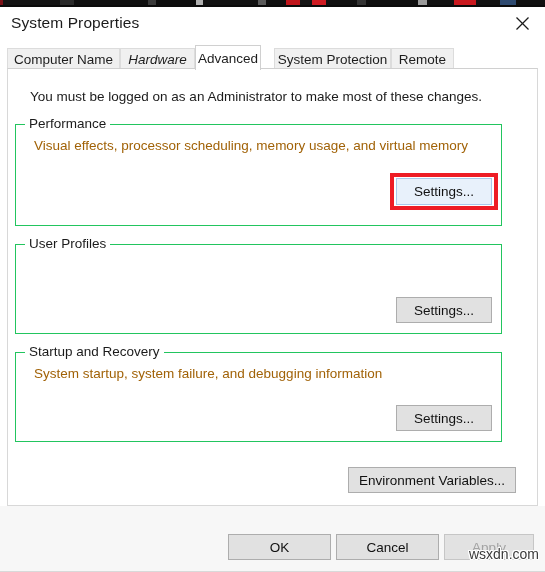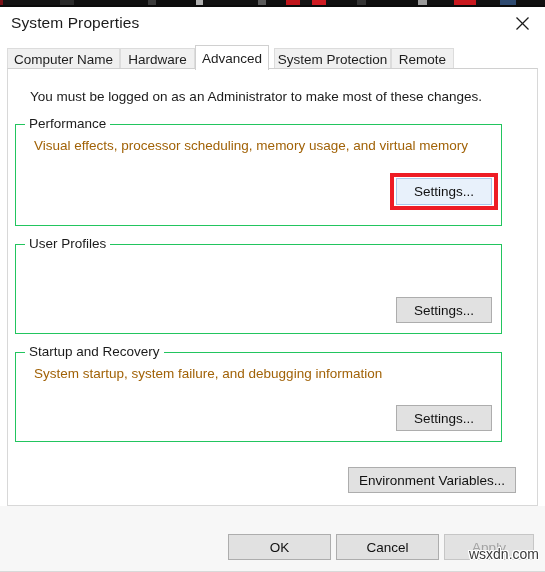--- a/index.html
+++ b/index.html
@@ -240,22 +240,22 @@
     <div class="close-btn">
       <svg width="15" height="15" viewBox="0 0 15 15" aria-hidden="true">
         <line x1="1.5" y1="1.5" x2="13.5" y2="13.5" stroke="#1b1b1b" stroke-width="1.3"></line>
         <line x1="13.5" y1="1.5" x2="1.5" y2="13.5" stroke="#1b1b1b" stroke-width="1.3"></line>
       </svg>
     </div>
   </div>
 
   <div class="tabstrip">
     <div class="tab" style="left:0px; width:113px;">Computer Name</div>
-    <div class="tab" style="left:113px; width:75px;">Hardware</div>
-    <div class="tab selected" style="left:188px; width:74px;">Advanced</div>
+    <div class="tab" style="left:113px; width:75px;font-style:italic;">Hardware</div>
+    <div class="tab selected" style="left:188px; width:66px;">Advanced</div>
     <div class="tab" style="left:267px; width:117px;">System Protection</div>
     <div class="tab" style="left:384px; width:63px;">Remote</div>
   </div>
 
   <div class="tabbody">
 
     <div class="intro-text">You must be logged on as an Administrator to make most of these changes.</div>
 
     <div class="groupbox" style="top:55px; height:102px;">
       <div class="group-legend">Performance</div>

